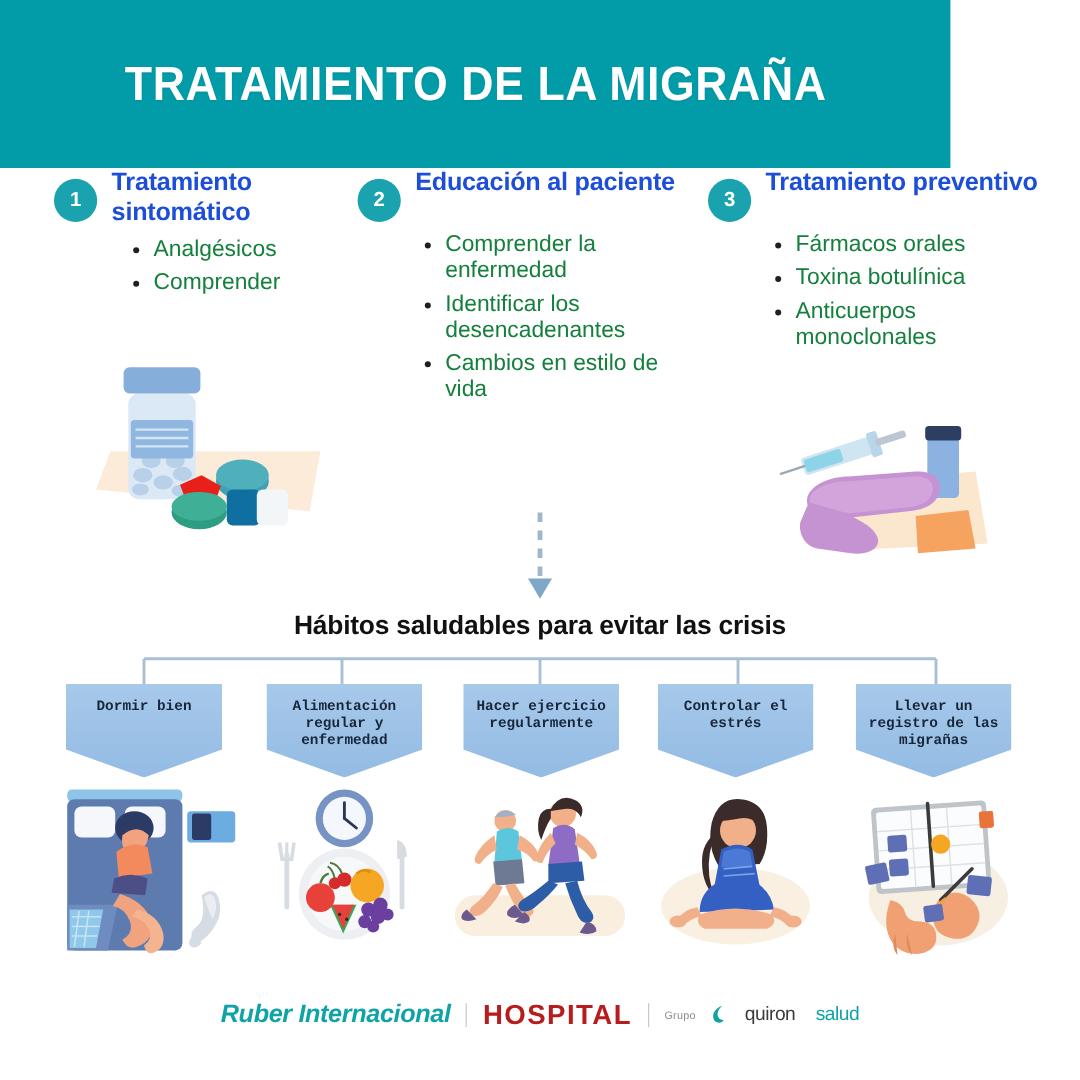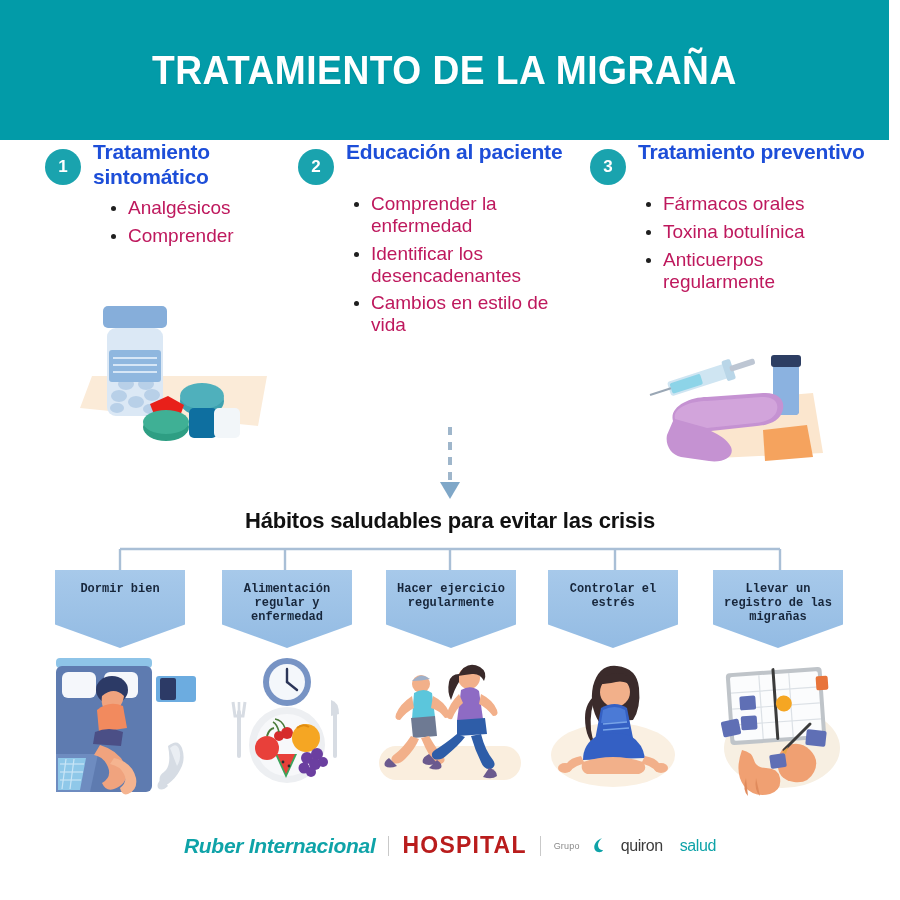--- a/index.html
+++ b/index.html
@@ -11,21 +11,21 @@
     width: 900px;
     height: 900px;
     font-family: "Liberation Sans", sans-serif;
     color: #1a1a1a;
     overflow: hidden;
     position: relative;
   }
 
   
   .header {
-    width: 889px;
+    width: 792px;
     height: 140px;
     background: #029BA8;
     display: flex;
     align-items: center;
     justify-content: center;
     box-sizing: border-box;
   }
   .header-title {
     color: #ffffff;
     font-size: 40px;
@@ -83,21 +83,21 @@
     list-style: none;
   }
   .col-1 .bullets { margin-left: 66px; }
   .col-2 .bullets { margin-left: 56px; }
   .col-3 .bullets { margin-left: 56px; }
 
   .bullets li {
     position: relative;
     font-size: 19px;
     line-height: 1.15;
-    color: #be185d;
+    color: #15803d;
     padding-left: 17px;
     margin-bottom: 6px;
   }
   .bullets li::before {
     content: "";
     position: absolute;
     left: 0;
     top: 9px;
     width: 5px;
     height: 5px;
@@ -273,21 +273,21 @@
   </div>
 
   <div class="column col-3">
     <div class="col-head">
       <div class="num-circle">3</div>
       <div class="col-title">Tratamiento preventivo</div>
     </div>
     <ul class="bullets">
       <li>Fármacos orales</li>
       <li>Toxina botulínica</li>
-      <li>Anticuerpos regularmente</li>
+      <li>Anticuerpos monoclonales</li>
     </ul>
   </div>
 
   <svg class="illu-pills" viewBox="0 0 220 180">
     <path d="M18 128 L30 96 L205 96 L196 146 Z" fill="#FBEBD8"></path>
     <rect x="45" y="48" width="56" height="88" rx="9" fill="#EAF2FA"></rect>
     <rect x="45" y="48" width="56" height="88" rx="9" fill="#CBDEF0" opacity="0.5"></rect>
     <rect x="41" y="26" width="64" height="22" rx="5" fill="#86AEDA"></rect>
     <g fill="#B7CFE8" opacity="0.95">
       <ellipse cx="57" cy="116" rx="8" ry="6"></ellipse>

